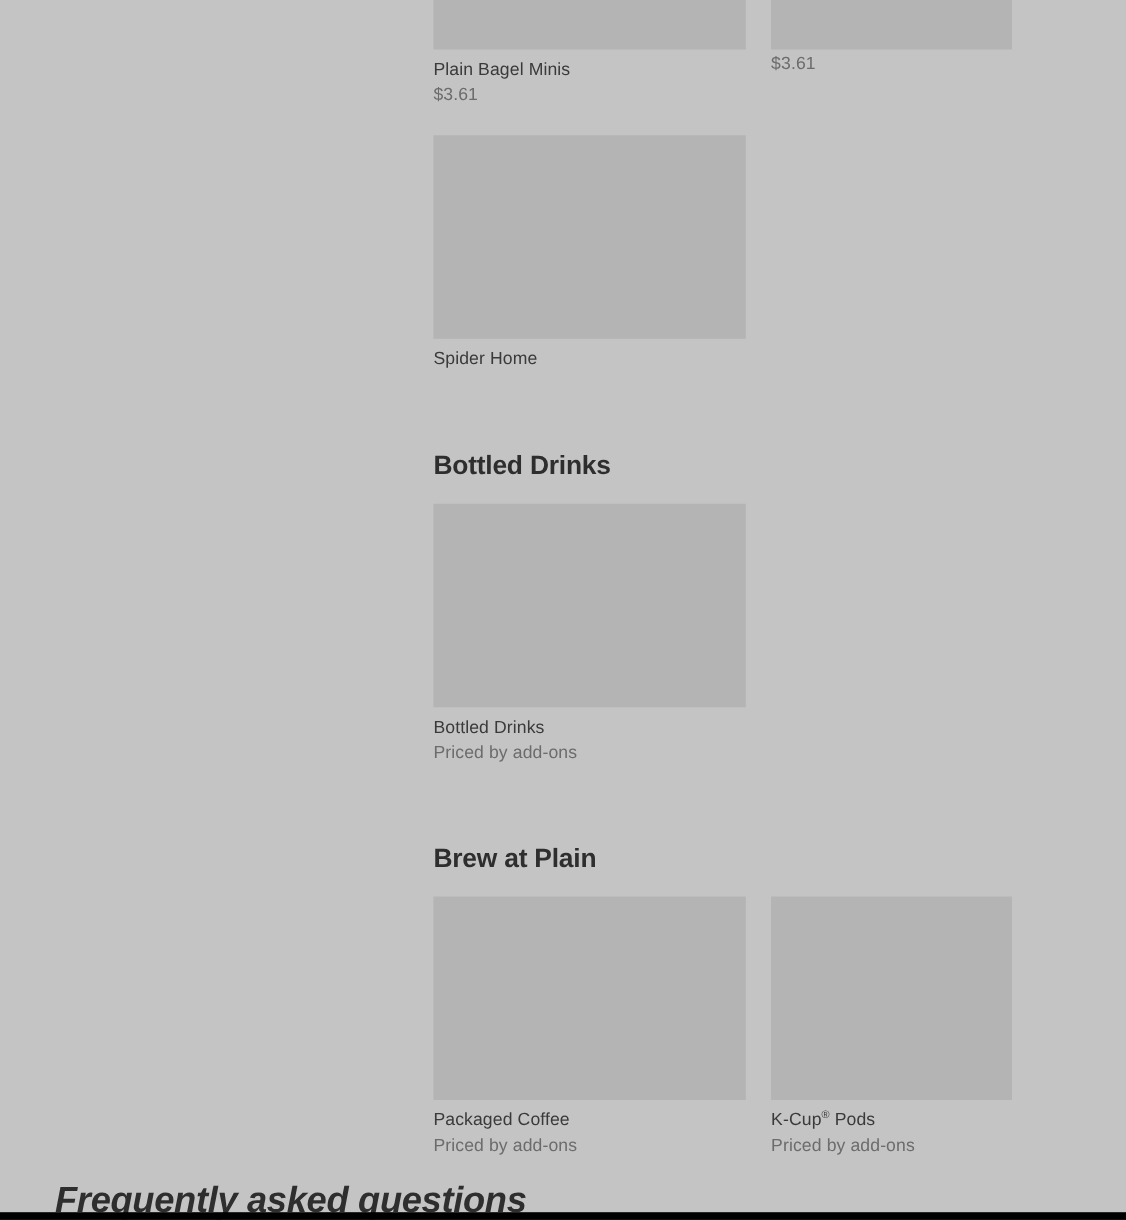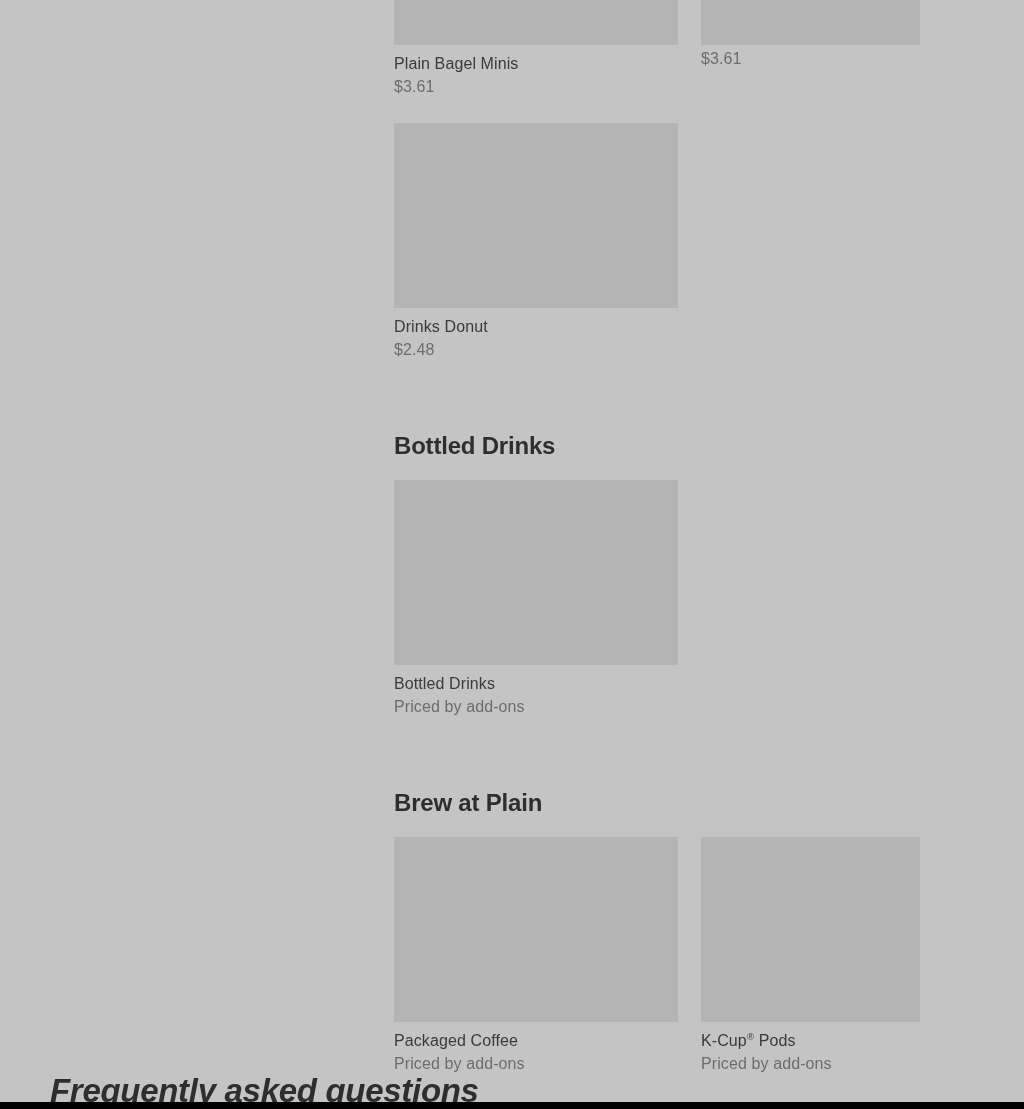--- a/index.html
+++ b/index.html
@@ -136,22 +136,21 @@
           <div class="product-price">$3.61</div>
         </div>
 
         <div class="product-card">
           <div class="product-thumb"></div>
           <div class="product-price">$3.61</div>
         </div>
 
         <div class="product-card">
           <div class="product-thumb"></div>
-          <div class="product-name">Drinks Donut</div>
-          <div class="product-price">$2.48</div>
+          <div class="product-name">Spider Home</div>
         </div>
 
       </div>
     </div>
 
     <div class="section-block">
       <div class="section-heading">Bottled Drinks</div>
       <div class="product-grid">
 
         <div class="product-card">

